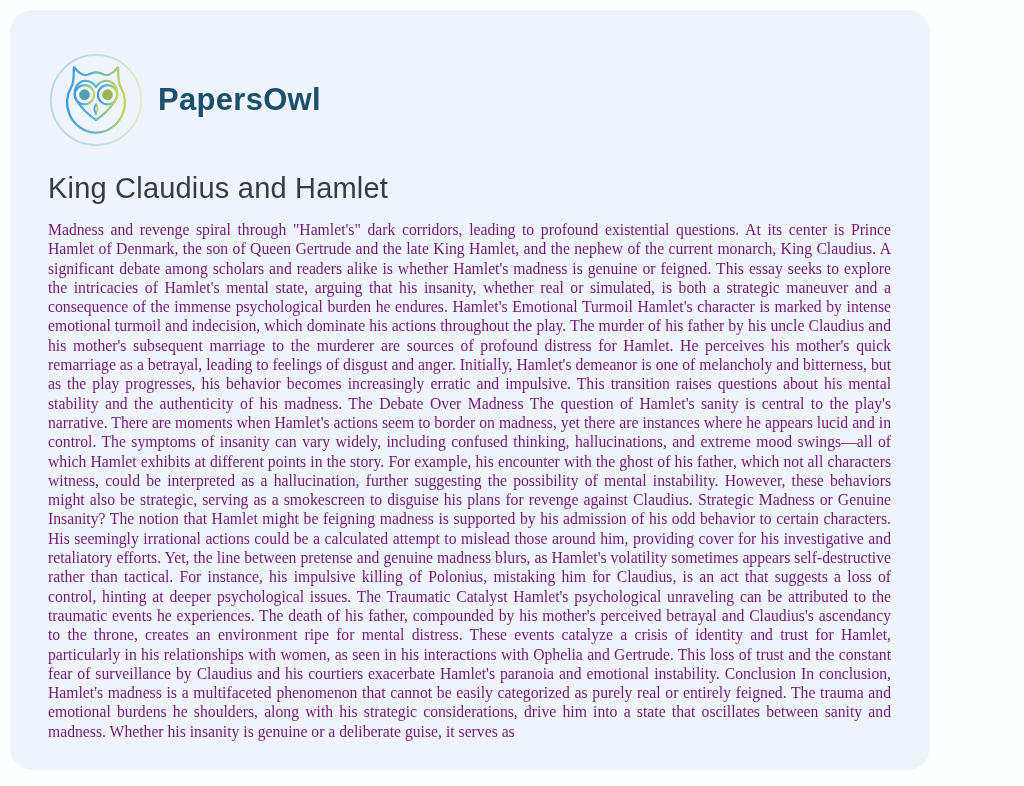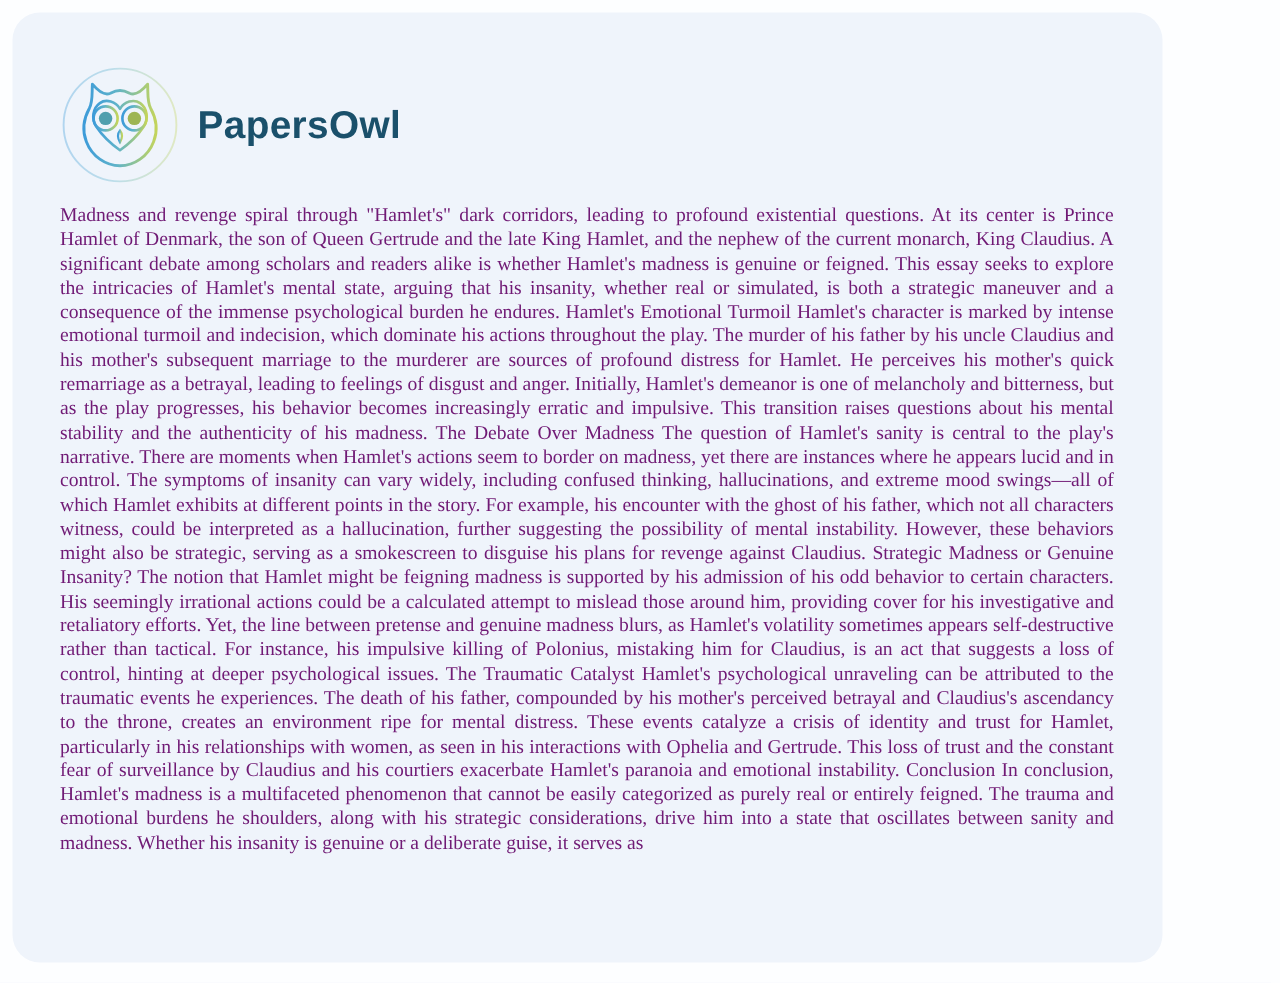--- a/index.html
+++ b/index.html
@@ -87,16 +87,17 @@
       <circle cx="62" cy="44.5" r="10" fill="none" stroke="url(#owlgrad)" stroke-width="2.2"></circle>
       <circle cx="38" cy="44.5" r="5.6" fill="#4f9fae"></circle>
       <circle cx="62" cy="44.5" r="5.6" fill="#9db554"></circle>
       <path d="M50,54.5 C48,57 48,61 50,64.5 C52,61 52,57 50,54.5 Z" fill="none" stroke="url(#owlgrad)" stroke-width="1.8"></path>
     </svg>
     <div class="brand-text">
       <div class="brand-name">PapersOwl</div>
     </div>
   </header>
 
+  <h1 class="title">King Claudius and Hamlet</h1>
 
   <p class="body-text">Madness and revenge spiral through "Hamlet's" dark corridors, leading to profound existential questions. At its center is Prince Hamlet of Denmark, the son of Queen Gertrude and the late King Hamlet, and the nephew of the current monarch, King Claudius. A significant debate among scholars and readers alike is whether Hamlet's madness is genuine or feigned. This essay seeks to explore the intricacies of Hamlet's mental state, arguing that his insanity, whether real or simulated, is both a strategic maneuver and a consequence of the immense psychological burden he endures. Hamlet's Emotional Turmoil Hamlet's character is marked by intense emotional turmoil and indecision, which dominate his actions throughout the play. The murder of his father by his uncle Claudius and his mother's subsequent marriage to the murderer are sources of profound distress for Hamlet. He perceives his mother's quick remarriage as a betrayal, leading to feelings of disgust and anger. Initially, Hamlet's demeanor is one of melancholy and bitterness, but as the play progresses, his behavior becomes increasingly erratic and impulsive. This transition raises questions about his mental stability and the authenticity of his madness. The Debate Over Madness The question of Hamlet's sanity is central to the play's narrative. There are moments when Hamlet's actions seem to border on madness, yet there are instances where he appears lucid and in control. The symptoms of insanity can vary widely, including confused thinking, hallucinations, and extreme mood swings—all of which Hamlet exhibits at different points in the story. For example, his encounter with the ghost of his father, which not all characters witness, could be interpreted as a hallucination, further suggesting the possibility of mental instability. However, these behaviors might also be strategic, serving as a smokescreen to disguise his plans for revenge against Claudius. Strategic Madness or Genuine Insanity? The notion that Hamlet might be feigning madness is supported by his admission of his odd behavior to certain characters. His seemingly irrational actions could be a calculated attempt to mislead those around him, providing cover for his investigative and retaliatory efforts. Yet, the line between pretense and genuine madness blurs, as Hamlet's volatility sometimes appears self-destructive rather than tactical. For instance, his impulsive killing of Polonius, mistaking him for Claudius, is an act that suggests a loss of control, hinting at deeper psychological issues. The Traumatic Catalyst Hamlet's psychological unraveling can be attributed to the traumatic events he experiences. The death of his father, compounded by his mother's perceived betrayal and Claudius's ascendancy to the throne, creates an environment ripe for mental distress. These events catalyze a crisis of identity and trust for Hamlet, particularly in his relationships with women, as seen in his interactions with Ophelia and Gertrude. This loss of trust and the constant fear of surveillance by Claudius and his courtiers exacerbate Hamlet's paranoia and emotional instability. Conclusion In conclusion, Hamlet's madness is a multifaceted phenomenon that cannot be easily categorized as purely real or entirely feigned. The trauma and emotional burdens he shoulders, along with his strategic considerations, drive him into a state that oscillates between sanity and madness. Whether his insanity is genuine or a deliberate guise, it serves as</p>
 
 </div>
 
 </body></html>

